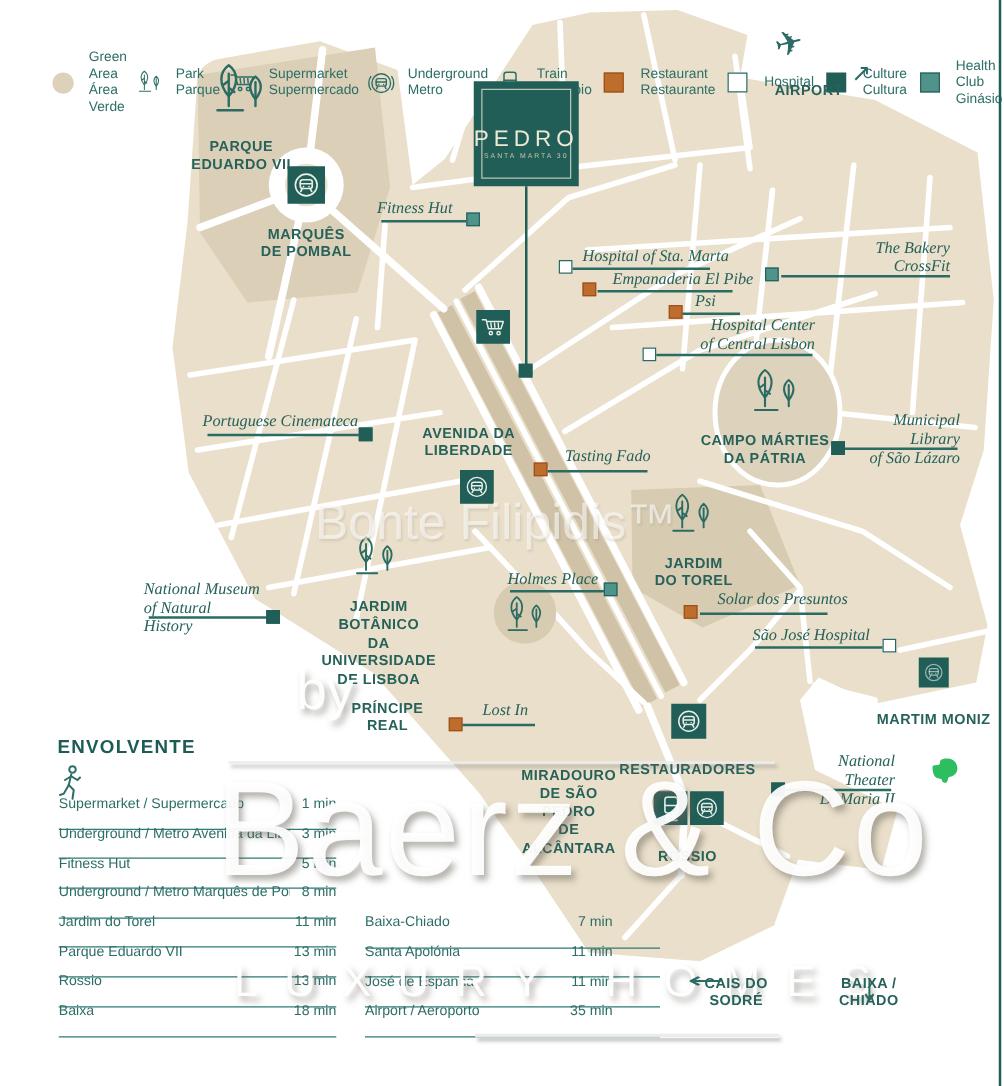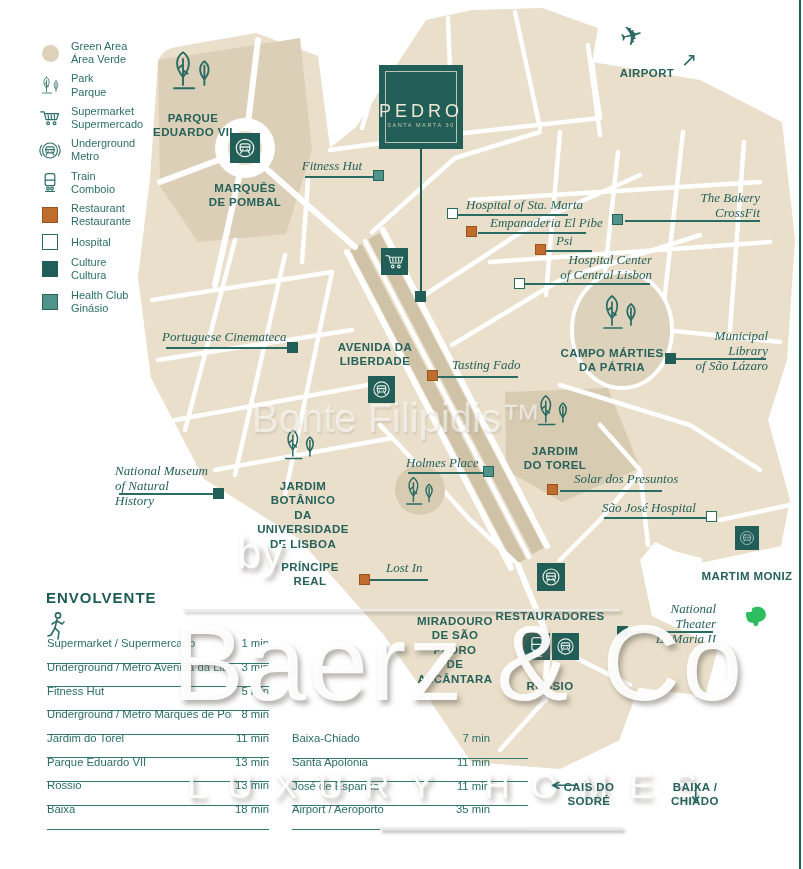--- a/index.html
+++ b/index.html
@@ -16,21 +16,21 @@
   .cl{height:1.5px;background:#2a6b63;}
   
   .mk{width:11px;height:11px;box-sizing:border-box;}
   .mk.restaurant{background:#bf6d2c;border:1.5px solid #9a531c;}
   .mk.hospital{background:#fff;border:1.6px solid #2a6b63;}
   .mk.culture{background:#215e57;border:1.5px solid #215e57;}
   .mk.health-club{background:#4f938b;border:1.5px solid #27635c;}
   
   .sq{background:#215e57;color:#e8efe9;display:flex;align-items:center;justify-content:center;}
   
-  #legend{left:38px;top:40px;width:140px;display:flex;flex-direction:column;gap:6px;}
+  #legend{left:38px;top:40px;width:140px;display:flex;flex-direction:row;gap:6px;}
   .litem{display:flex;align-items:center;}
   .lic{width:24px;display:flex;justify-content:center;align-items:center;color:#2d6f67;flex:none;}
   .ltx{font:11px/1.2 "Liberation Sans",sans-serif;color:#2d6f67;padding-left:9px;white-space:pre-line;}
   .lsq{width:16px;height:16px;box-sizing:border-box;}
   
   #aura-box{left:379px;top:65px;width:84px;height:84px;background:#215e57;}
   #aura-box:before{content:"";position:absolute;inset:6px;border:1px solid rgba(238,232,212,.75);}
   #aura-title{position:absolute;left:0;right:0;top:37px;text-align:center;color:#eee8d4;
               font:400 18px/1 "Liberation Sans",sans-serif;letter-spacing:4px;}
   #aura-sub{position:absolute;left:0;right:0;top:58px;text-align:center;color:#cbc4a8;

